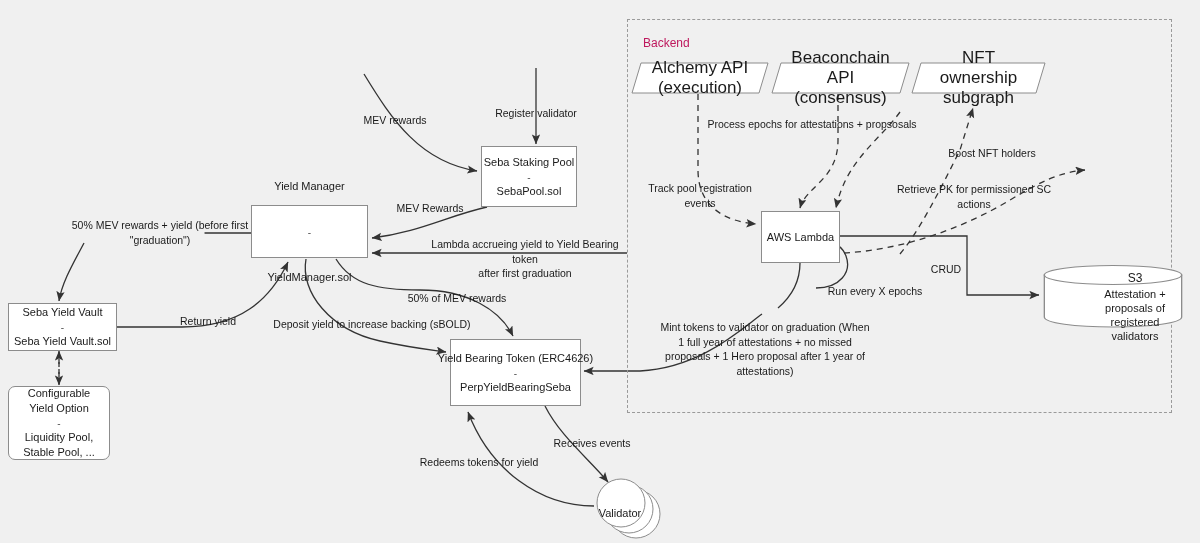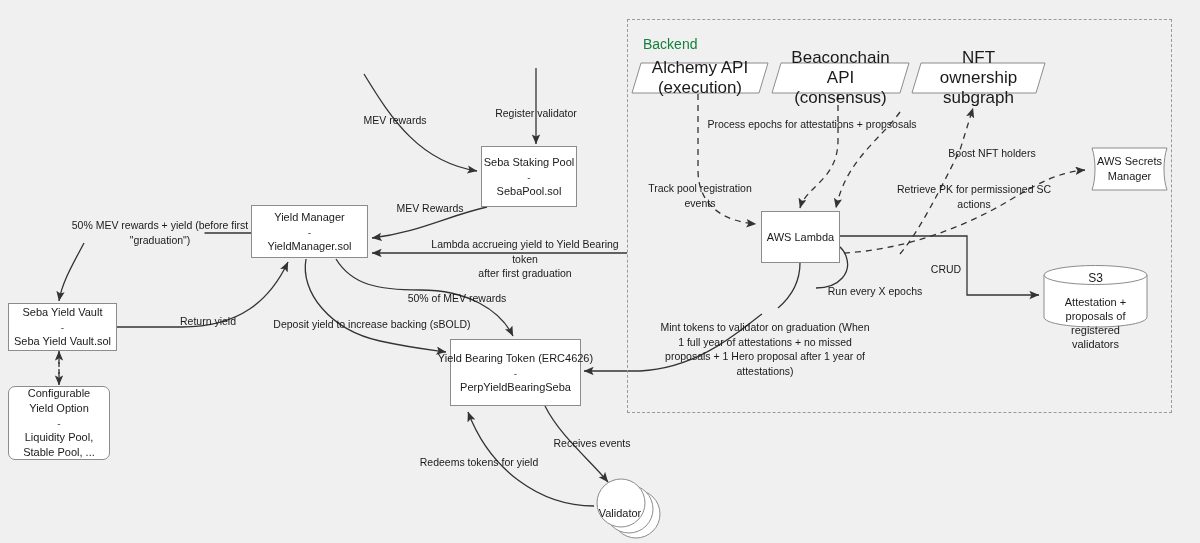--- a/index.html
+++ b/index.html
@@ -86,21 +86,20 @@
     text-align: center;
   }
   .cyl .cshape { position: absolute; left: 0; top: 0; width: 100%; height: 100%; }
   .cyl .ctitle {
     position: relative; z-index: 1;
     font-size: 12px;
     margin-top: 7px;
   }
   .cyl .cbody {
     position: relative; z-index: 1;
-    margin-top: 8px;
     padding: 0 4px;
   }
 
   
   .vstack { position: absolute; z-index: 2; }
   .vstack .vshape { position: absolute; left:0; top:0; width:100%; height:100%; }
   .vstack .vlabel {
     position: absolute;
     left: 0; top: 30px;
     width: 68px;
@@ -113,22 +112,22 @@
   
   .group {
     position: absolute;
     box-sizing: border-box;
     border: 1px dashed #9a9a9a;
     background: transparent;
     z-index: 1;
   }
   .group-title {
     position: absolute;
-    font-size: 14px;
-    color: #15803d;
+    font-size: 12px;
+    color: #be185d;
     z-index: 3;
   }
 
   
   .elabel {
     position: absolute;
     font-size: 10.5px;
     color: #1a1a1a;
     line-height: 1.4;
     text-align: center;
@@ -242,21 +241,21 @@
   <div class="elabel" style="left:540px; top:436px; width:104px;">Receives events</div>
 
   <div class="elabel" style="left:404px; top:455px; width:150px;">Redeems tokens for yield</div>
 
   <div class="node" style="left:481px; top:146px; width:96px; height:61px;">
     <div class="ttl">Seba Staking Pool</div>
     <div class="sep">-</div>
     <div class="sub">SebaPool.sol</div>
   </div>
 
-  <div class="node" style="left:251px; top:205px; width:117px; height:53px;">
+  <div class="node" style="left:251px; top:205px; width:117px; height:53px;gap:31px;">
     <div class="ttl">Yield Manager</div>
     <div class="sep">-</div>
     <div class="sub">YieldManager.sol</div>
   </div>
 
   <div class="node" style="left:8px; top:303px; width:109px; height:48px;">
     <div class="ttl">Seba Yield Vault</div>
     <div class="sep">-</div>
     <div class="sub">Seba Yield Vault.sol</div>
   </div>
@@ -291,28 +290,22 @@
     <svg class="pshape" viewBox="0 0 135 32" preserveAspectRatio="none">
       <path d="M10,1 L134,1 L125,31 L1,31 Z" fill="#ffffff" stroke="#8c8c8c" stroke-width="1"></path>
     </svg>
     <span class="plabel">NFT ownership subgraph</span>
   </div>
 
   <div class="node" style="left:761px; top:211px; width:79px; height:52px;">
     <div class="ttl">AWS Lambda</div>
   </div>
 
-  <div class="tape" style="left:1085px; top:147px; width:89px; height:44px;">
-    <svg class="tshape" viewBox="0 0 89 44" preserveAspectRatio="none">
-      <path d="M7,1 L82,1 C78,12 78,32 82,43 L7,43 C11,32 11,12 7,1 Z" fill="#ffffff" stroke="#8c8c8c" stroke-width="1"></path>
-    </svg>
-    <span class="tlabel">AWS Secrets Manager</span>
-  </div>
-
-  <div class="cyl" style="left:1043px; top:264px; width:105px; height:64px;">
+
+  <div class="cyl" style="left:1043px; top:264px; width:96px; height:64px;padding-left:44px;">
     <svg class="cshape" viewBox="0 0 105 64" preserveAspectRatio="none">
       <path d="M1,11 L1,53 C1,59 24,63 52.5,63 C81,63 104,59 104,53 L104,11 Z" fill="#ffffff" stroke="#8c8c8c" stroke-width="1"></path>
       <ellipse cx="52.5" cy="11" rx="51.5" ry="9.5" fill="#ffffff" stroke="#8c8c8c" stroke-width="1"></ellipse>
     </svg>
     <div class="ctitle">S3</div>
     <div class="cbody">Attestation + proposals of registered validators</div>
   </div>
 
   <div class="vstack" style="left:586px; top:477px; width:76px; height:62px;">
     <svg class="vshape" viewBox="0 0 76 62">

